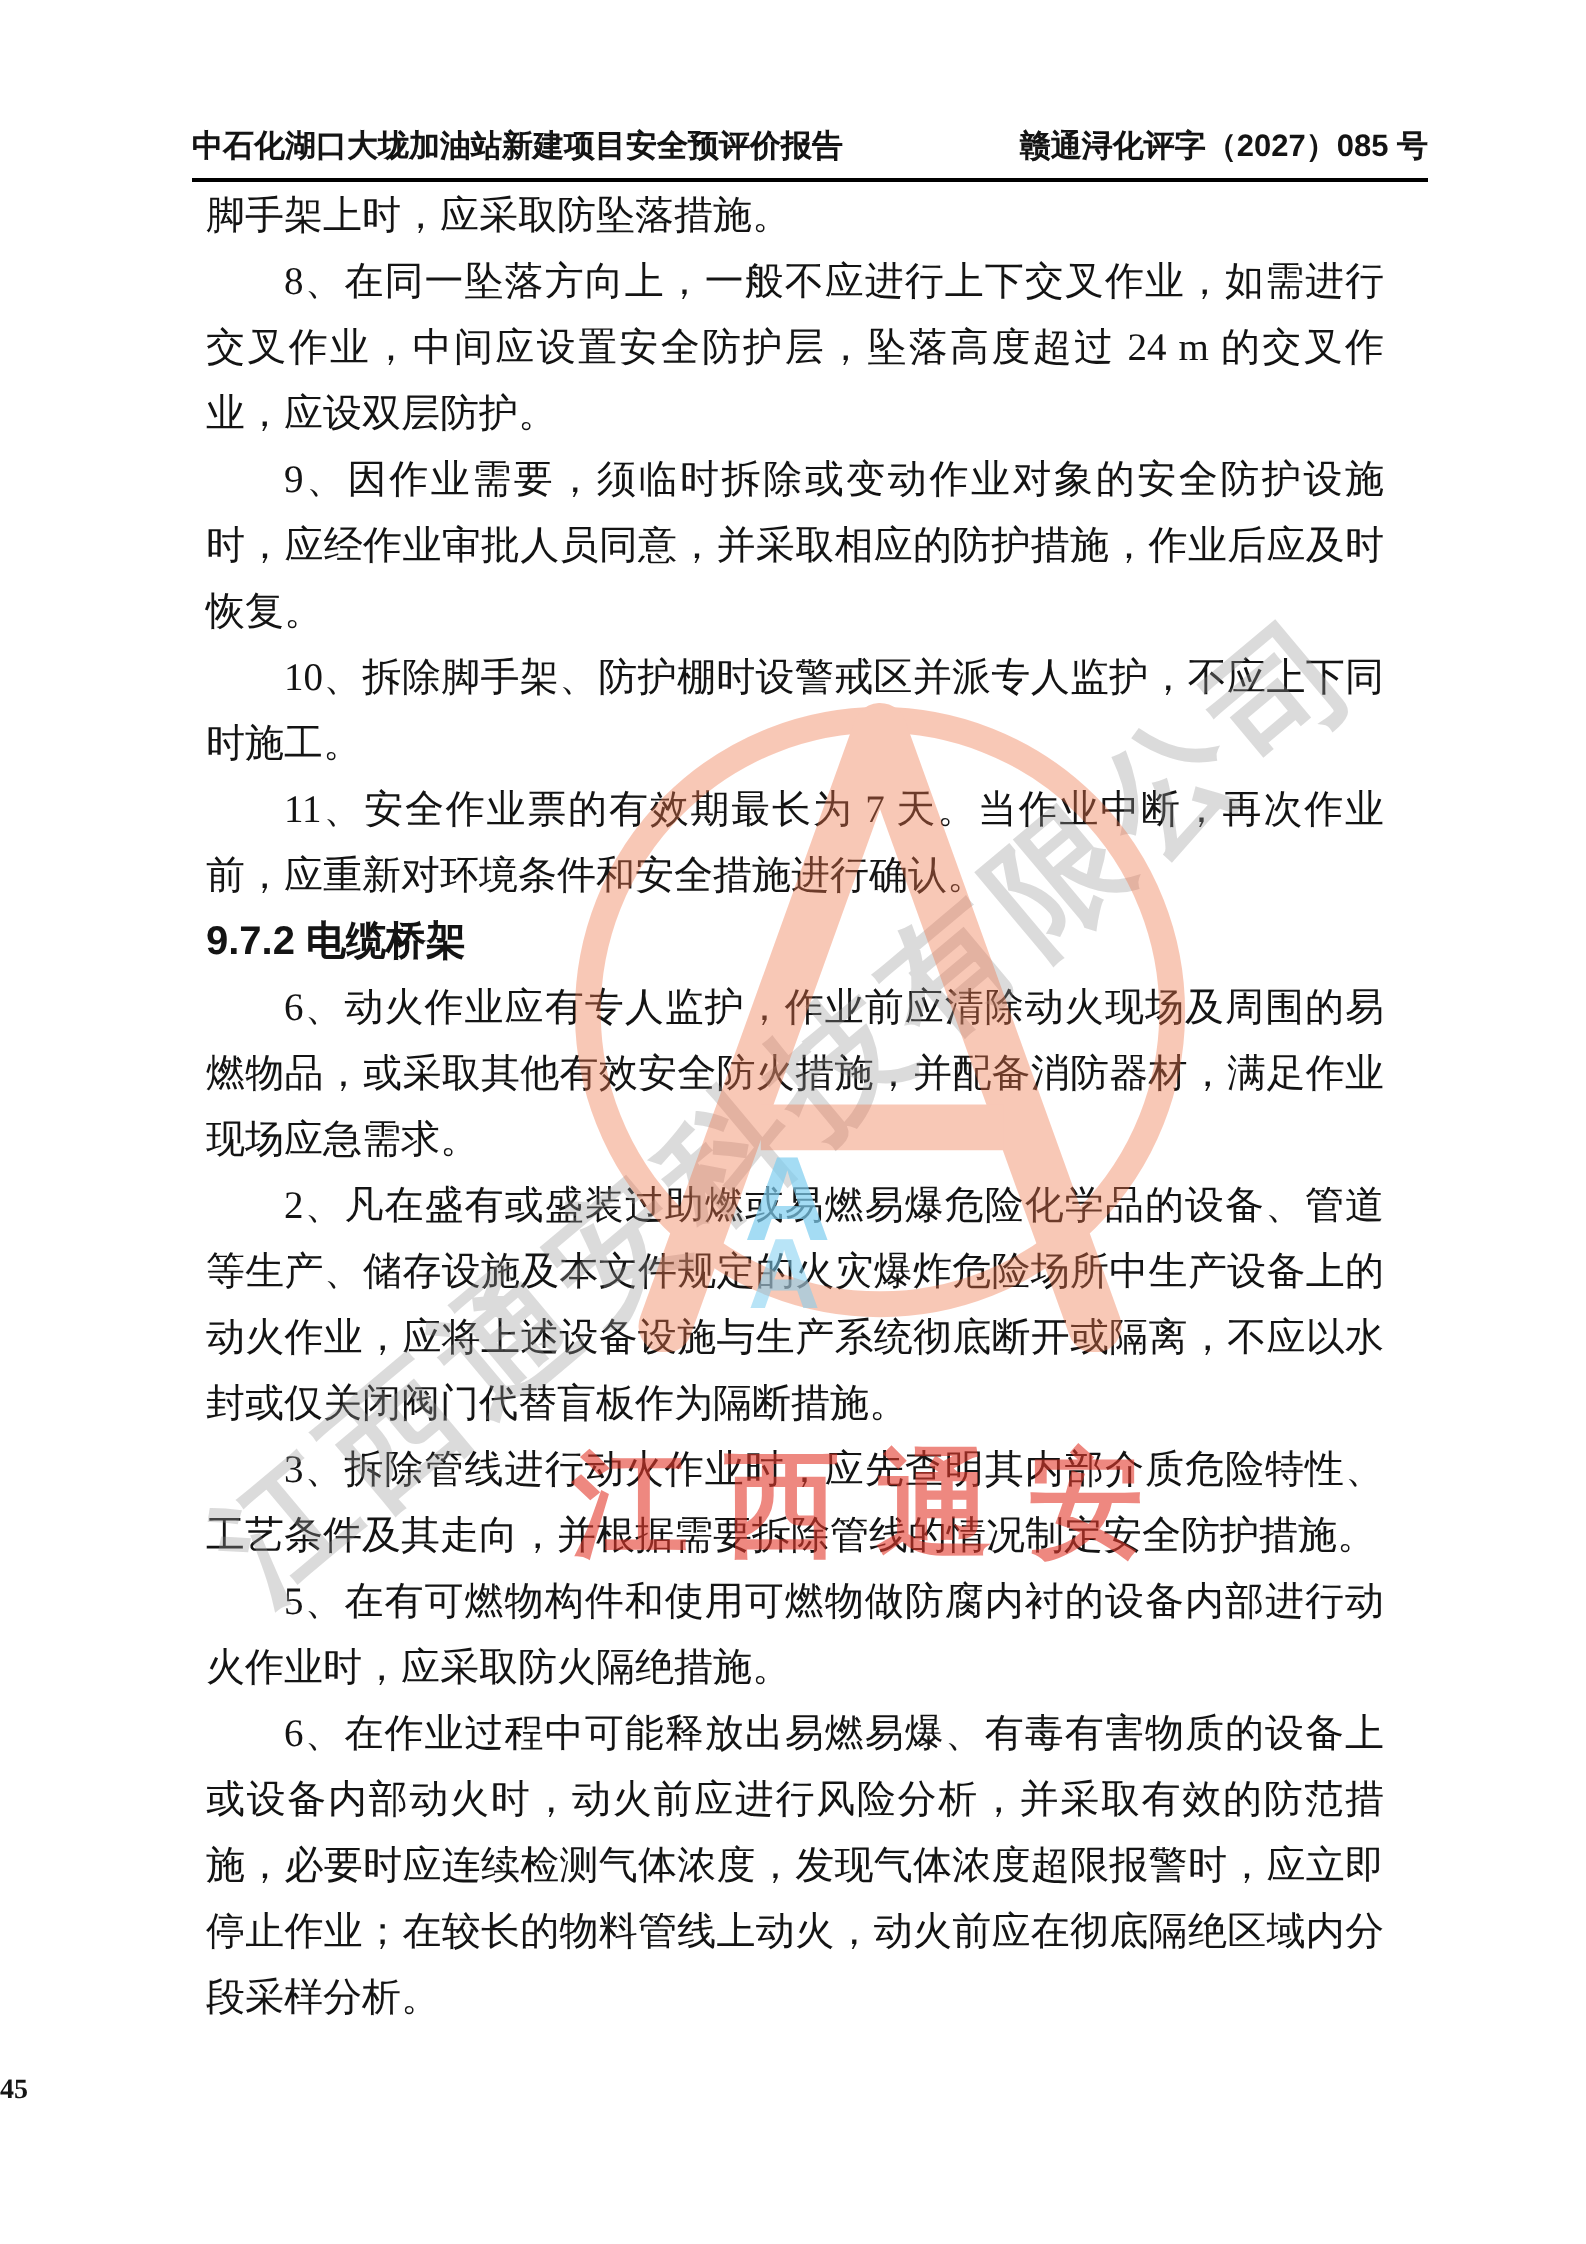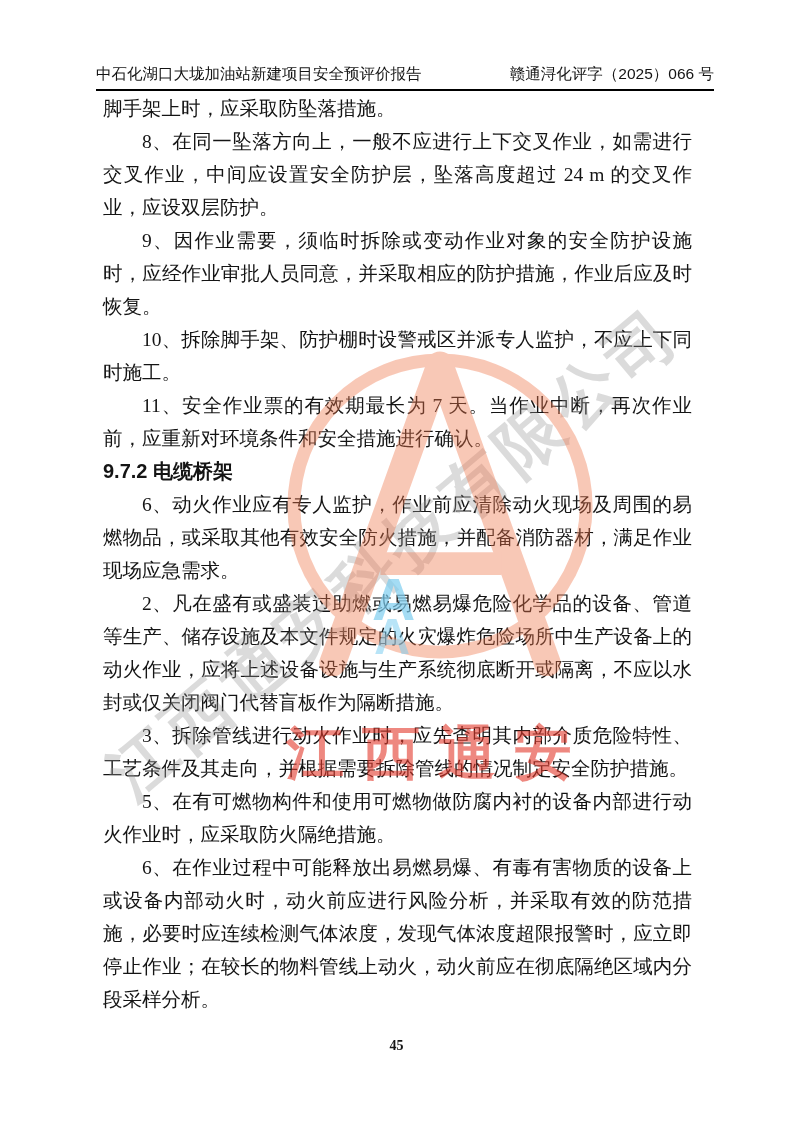--- a/index.html
+++ b/index.html
@@ -13,42 +13,41 @@
     overflow:hidden;
   }
 
   
   .hdr {
     position:absolute; left:96px; right:79px; top:64px;
     display:flex; justify-content:space-between; align-items:flex-end;
     border-bottom:2px solid #000;
     padding-bottom:5px;
     font-family:"Liberation Sans", sans-serif;
-    font-weight:normal; font-size:15.5px; line-height:20px;
+    font-weight:bold; font-size:15.5px; line-height:20px;
     white-space:nowrap;
   }
 
   
   .doc-body {
     position:absolute; left:103px; top:92px; width:589px;
     font-size:19.5px; line-height:33px;
     text-align:justify;
   }
   .doc-body p { margin:0; text-indent:2em; }
   .doc-body p.cont { text-indent:0; }
   .doc-body h3.heading {
     margin:0; font-size:20px; line-height:33px; text-indent:0;
     font-family:"Liberation Sans", sans-serif;
     font-weight:bold;
   }
 
   
   .ftr {
     position:absolute; left:0; right:0; top:1038px;
-    text-align:center;
     font-size:14px; font-weight:bold;
   }
 
   
   .wm { position:absolute; inset:0; pointer-events:none; }
 
   .wm-diag {
     position:absolute; left:118px; top:740px;
     transform:rotate(-40deg); transform-origin:0 50%;
     font-family:"Liberation Sans", sans-serif;
@@ -80,21 +79,21 @@
     color:rgba(226,56,44,0.60);
   }
 </style>
 </head>
 <body>
 
 <div class="page">
 
   <div class="hdr">
     <span>中石化湖口大垅加油站新建项目安全预评价报告</span>
-    <span>赣通浔化评字（2025）066 号</span>
+    <span>赣通浔化评字（2027）085 号</span>
   </div>
 
   <div class="doc-body">
     <p class="cont">脚手架上时，应采取防坠落措施。</p>
     <p>8、在同一坠落方向上，一般不应进行上下交叉作业，如需进行交叉作业，中间应设置安全防护层，坠落高度超过 24 m 的交叉作业，应设双层防护。</p>
     <p>9、因作业需要，须临时拆除或变动作业对象的安全防护设施时，应经作业审批人员同意，并采取相应的防护措施，作业后应及时恢复。</p>
     <p>10、拆除脚手架、防护棚时设警戒区并派专人监护，不应上下同时施工。</p>
     <p>11、安全作业票的有效期最长为 7 天。当作业中断，再次作业前，应重新对环境条件和安全措施进行确认。</p>
     <h3 class="heading">9.7.2 电缆桥架</h3>
     <p>6、动火作业应有专人监护，作业前应清除动火现场及周围的易燃物品，或采取其他有效安全防火措施，并配备消防器材，满足作业现场应急需求。</p>

